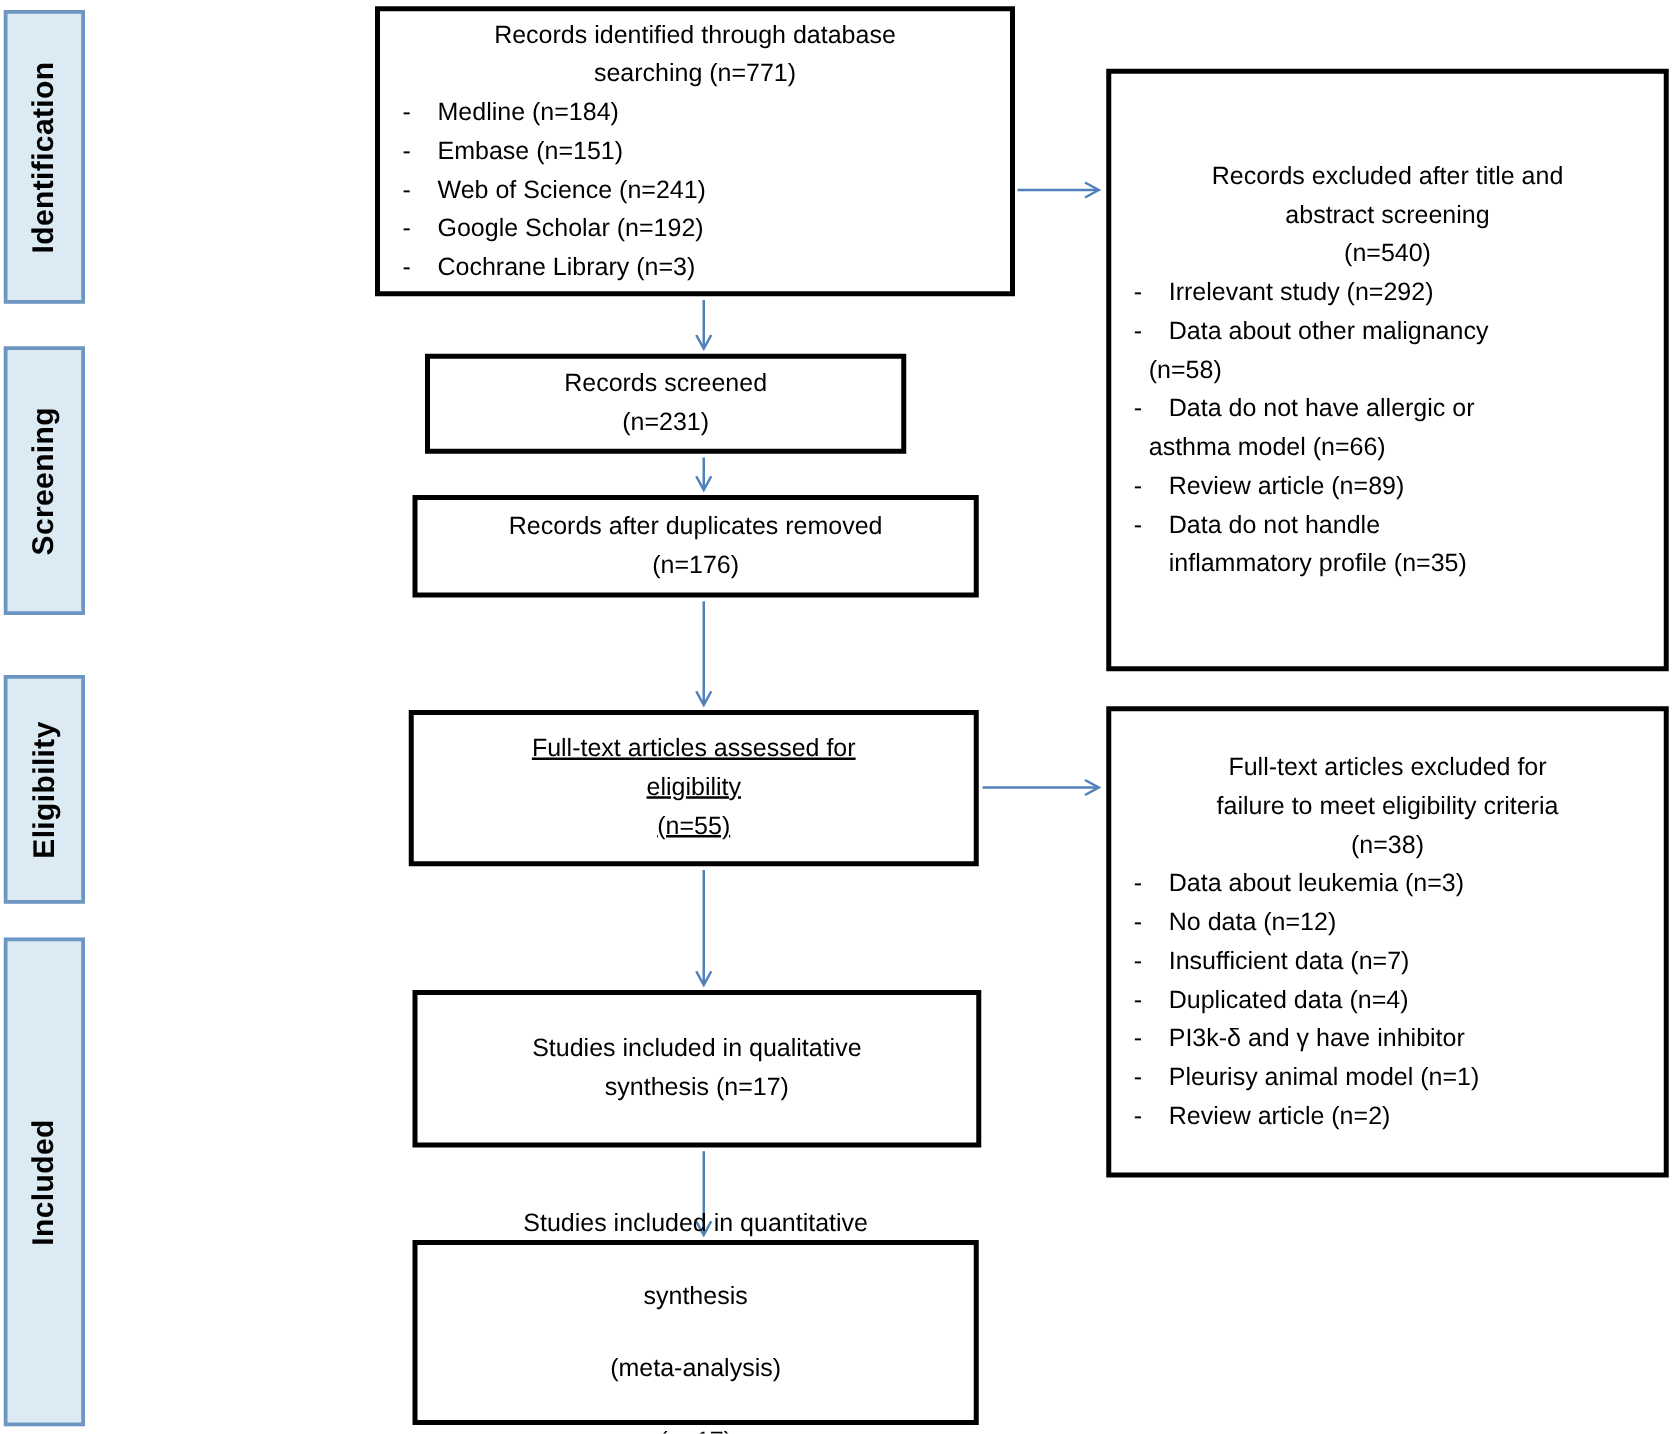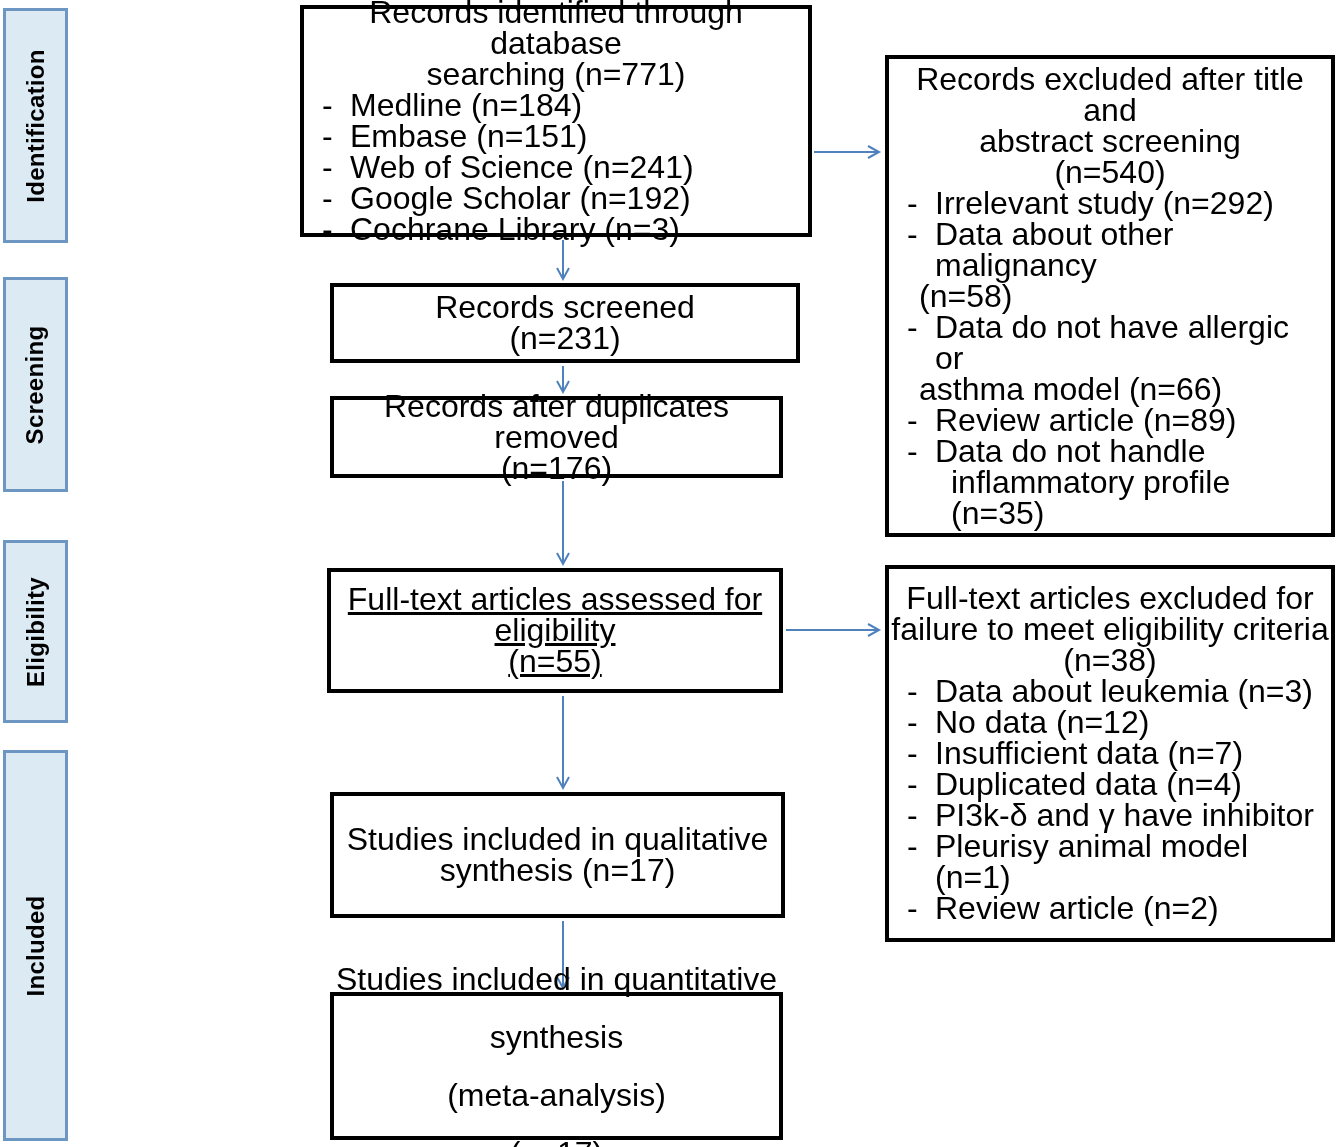--- a/index.html
+++ b/index.html
@@ -39,29 +39,29 @@
   }
   
   .fbox {
     position: absolute;
     background: #ffffff;
     border: 4px solid #000000;
     box-sizing: border-box;
     display: flex;
     flex-direction: column;
     justify-content: center;
-    font-size: 32px;
+    font-size: 20px;
     line-height: 31px;
   }
   .tl { text-align: center; }
   .items { padding-left: 18px; padding-right: 8px; }
   .li { display: flex; }
   .dash { width: 28px; flex: 0 0 28px; }
   .cont-flush { margin-left: 12px; }
-  .cont-indent { margin-left: 44px; }
+  .cont-indent { margin-left: 28px; }
 </style>
 </head>
 <body>
 
 <div class="canvas">
 
   <svg class="arrows" width="1342" height="1147" viewBox="0 0 1342 1147">
     <defs>
       <marker id="ah" viewBox="0 0 16 16" markerWidth="16" markerHeight="16" refX="12" refY="8" orient="auto" markerUnits="userSpaceOnUse">
         <path d="M2,2 L13,8 L2,14" fill="none" stroke="#4f81bd" stroke-width="2"></path>
@@ -140,21 +140,21 @@
           <span>Review article (n=89)</span>
         </div>
       <div class="li">
           <span class="dash">-</span>
           <span>Data do not handle</span>
         </div>
       <div class="cont-indent">inflammatory profile (n=35)</div>
     </div>
   </div>
 
-  <div class="fbox" style="left:330px; top:283px; width:470px; height:80px;">
+  <div class="fbox" style="left:340px; top:283px; width:385px; height:80px;">
     <div class="tl">Records screened</div>
     <div class="tl">(n=231)</div>
   </div>
 
   <div class="fbox" style="left:330px; top:396px; width:453px; height:82px;">
     <div class="tl">Records after duplicates removed</div>
     <div class="tl">(n=176)</div>
   </div>
 
   <div class="fbox" style="left:327px; top:568px; width:456px; height:125px;text-decoration:underline;">

